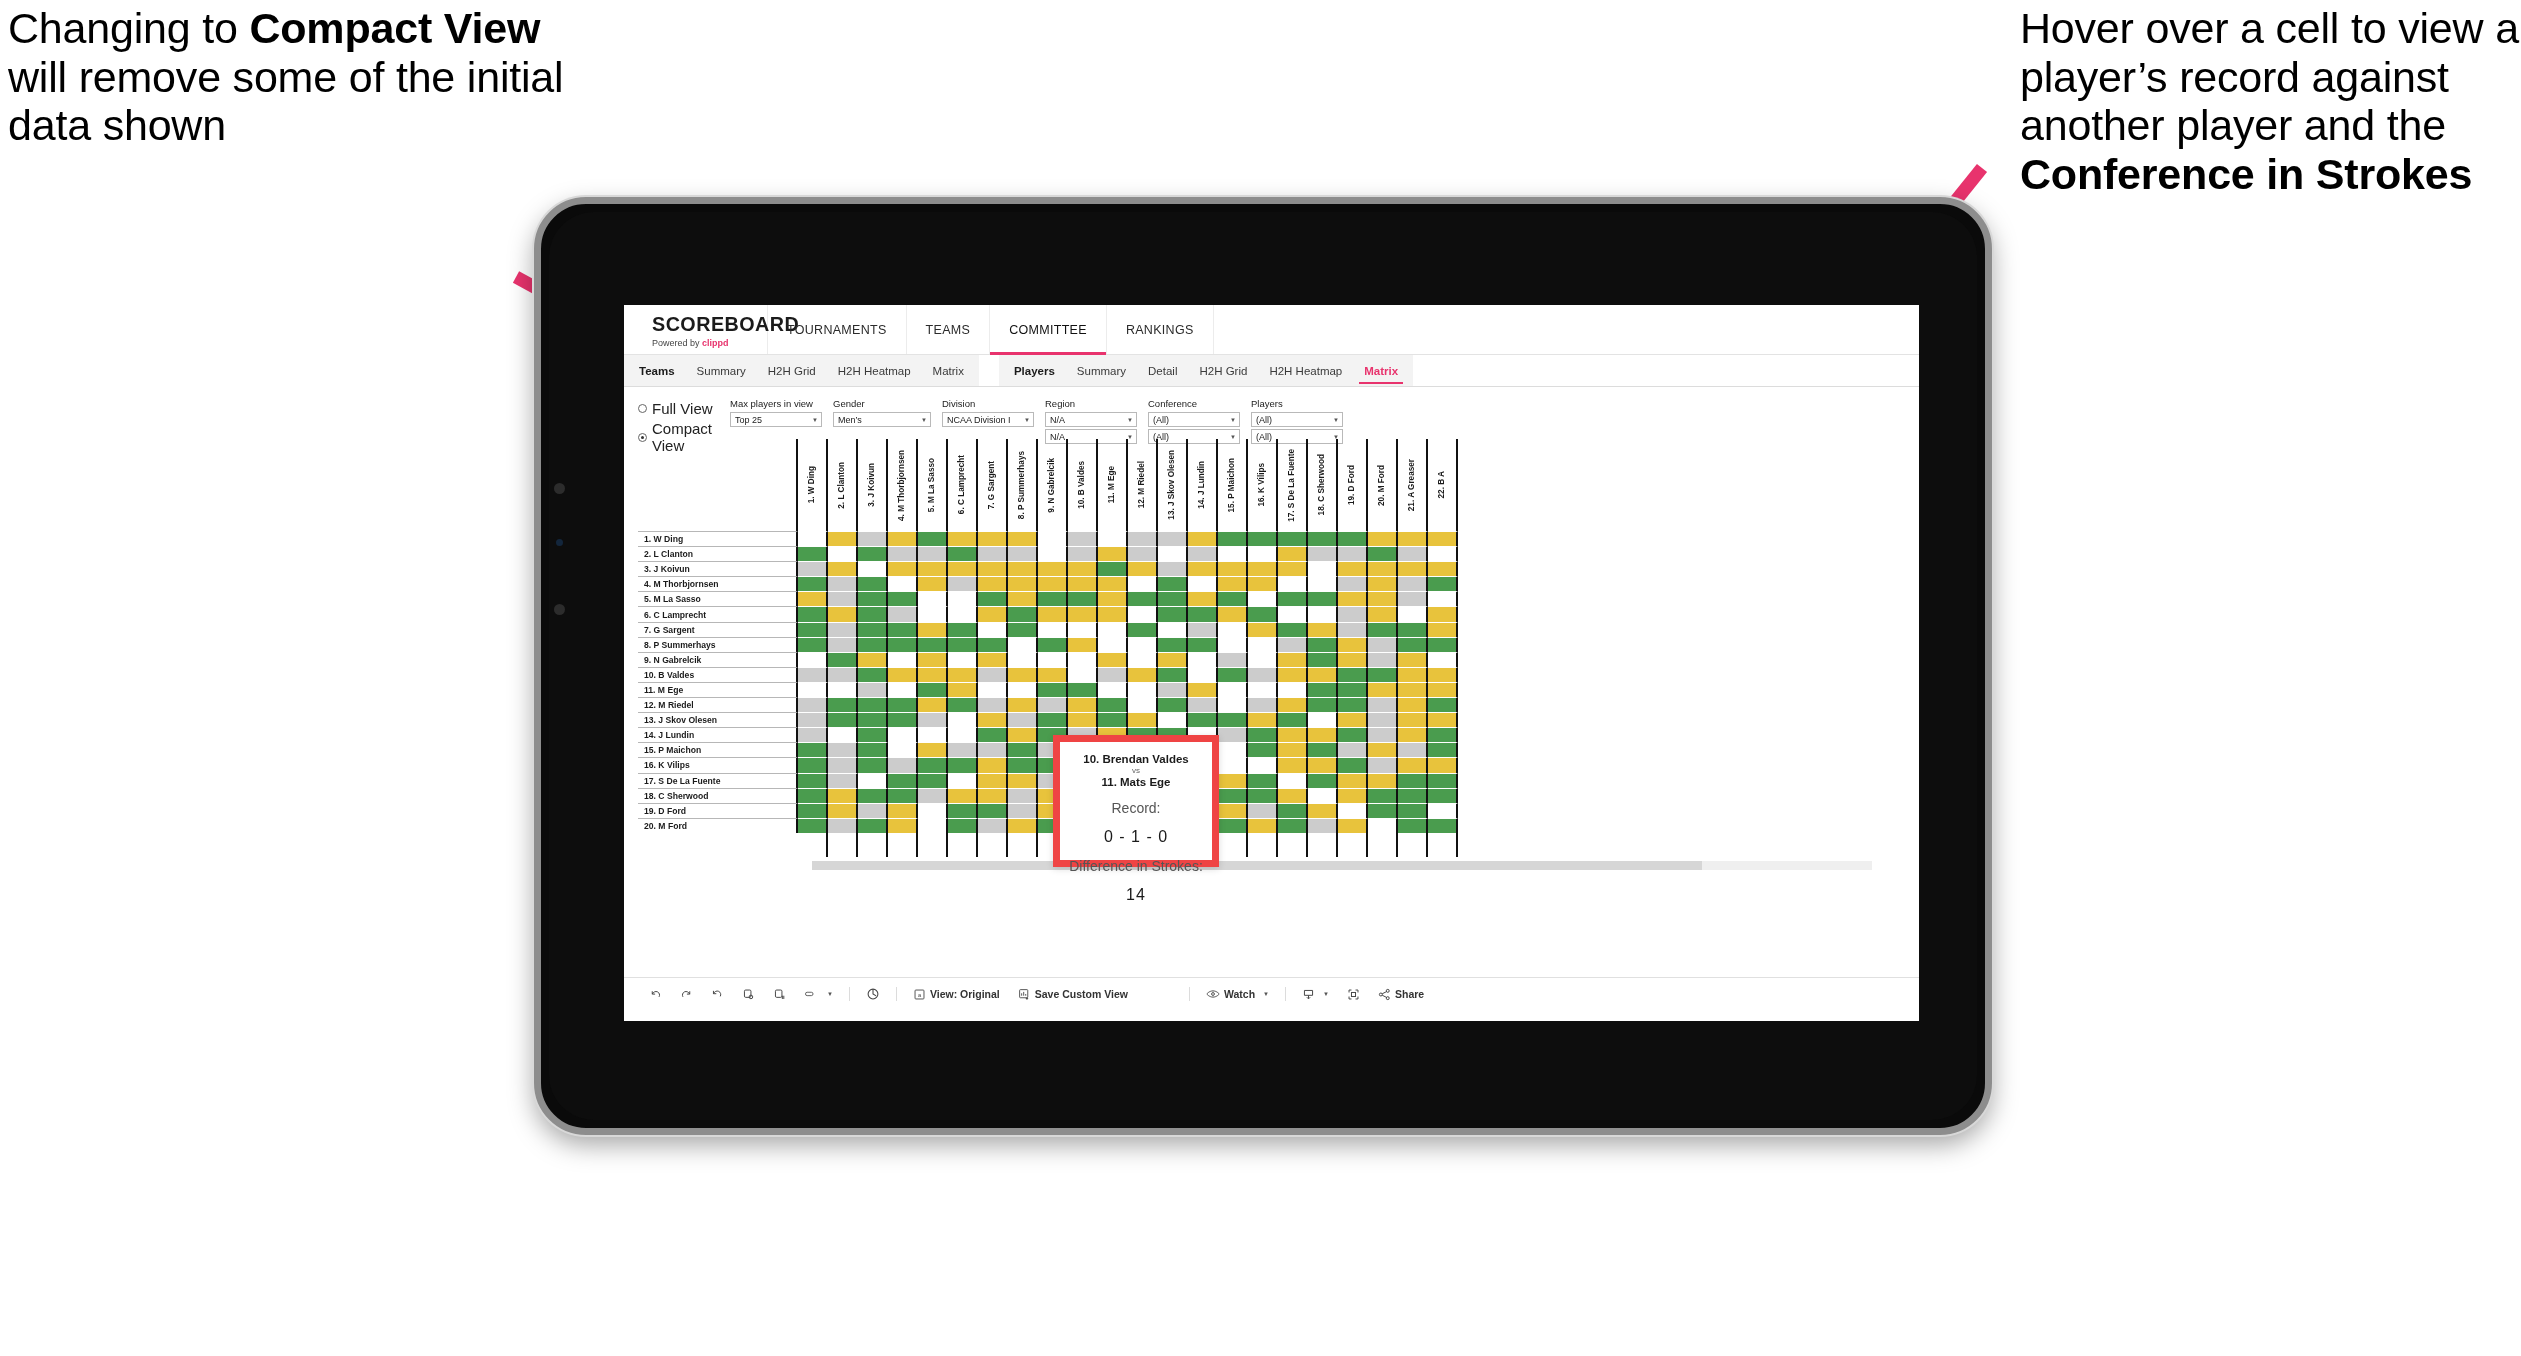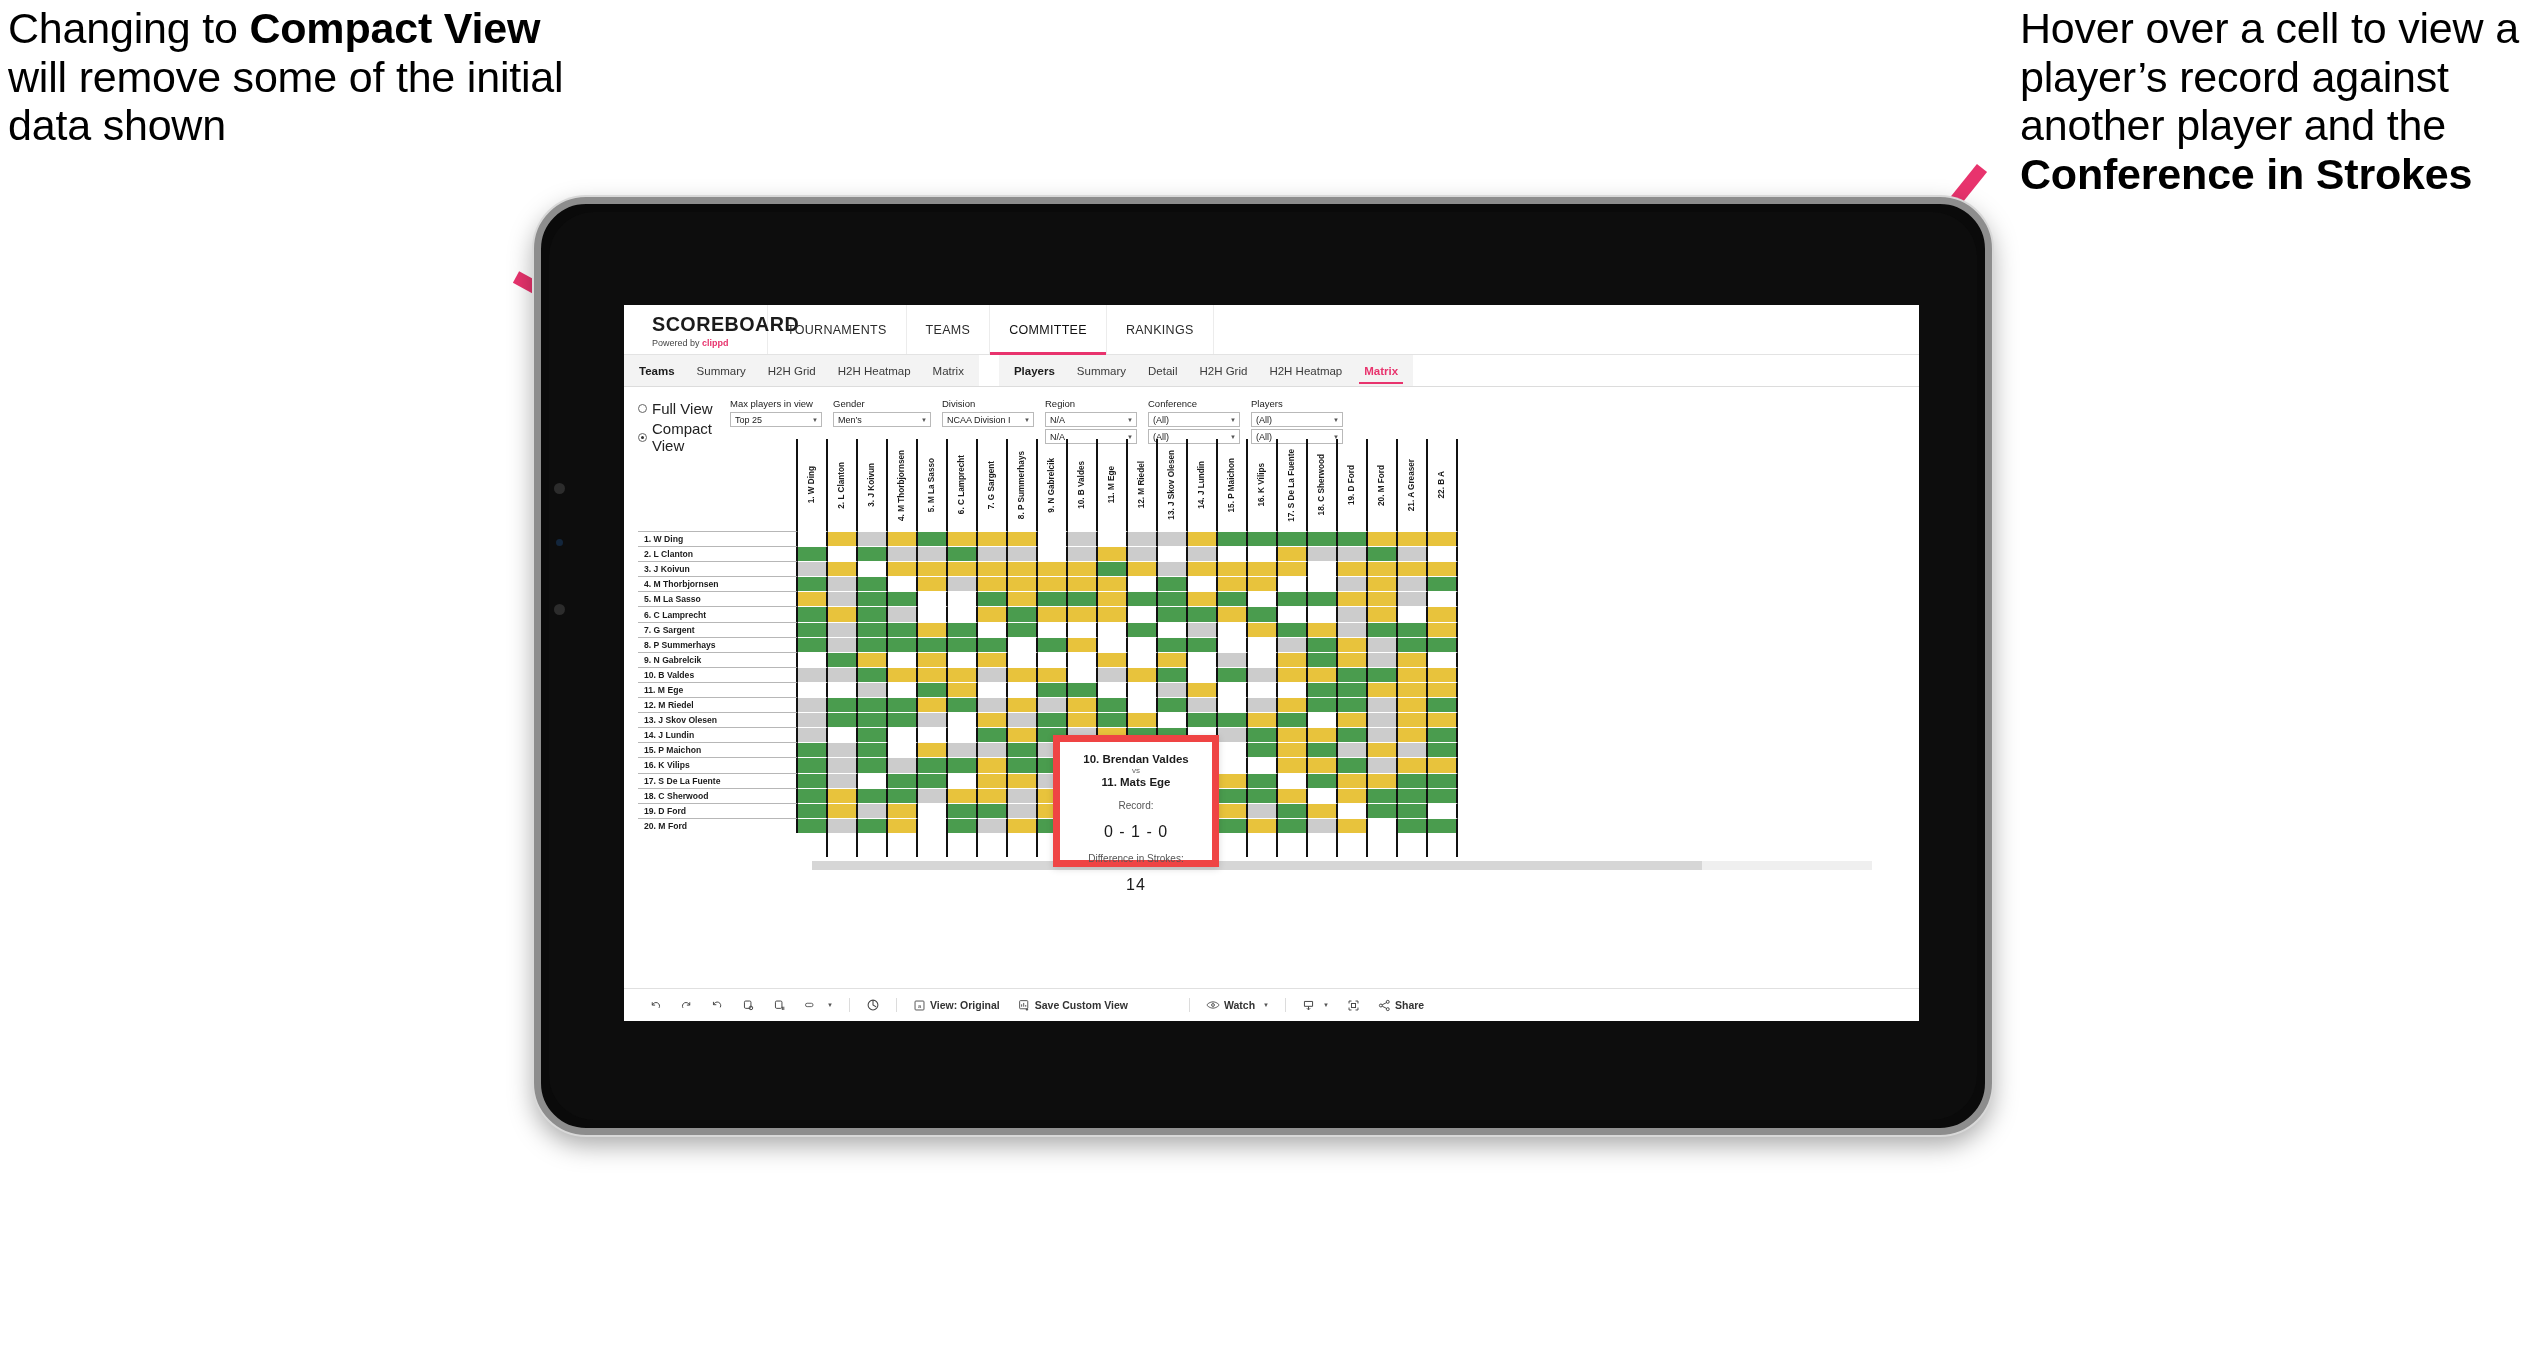--- a/index.html
+++ b/index.html
@@ -156,26 +156,26 @@
 
   
   #tooltip {
     position:absolute; left: 415px; top: 296px; width: 166px; height: 132px;
     background:#fff; border:7px solid #ef4444;
     box-shadow: 0 2px 7px rgba(0,0,0,.14);
     text-align:center; padding-top: 11px; z-index: 40;
   }
   #tooltip .tname { font-size:11.5px; font-weight:700; color:#1b1b1b; }
   #tooltip .vs { font-size:8px; color:#666; margin: 1px 0 1px; }
-  #tooltip .tlabel { font-size:10px; color:#555; margin-top: 12px; }
+  #tooltip .tlabel { font-size:14px; color:#555; margin-top: 12px; }
   #tooltip .tval { font-size:16px; font-weight:400; color:#1b1b1b; margin-top:12px; letter-spacing:1px; }
 
   
   #toolbar {
-    position:absolute; left:0; bottom:0; width:1295px; height: 33px;
+    position:absolute; left:0; bottom:11px; width:1295px; height: 33px;
     border-top:1px solid #e0e0e0; background:#fff;
     display:flex; align-items:center; padding-left:16px; gap:0px;
     font-size:10.5px; color:#333;
   }
   .tb { display:flex; align-items:center; gap:4px; padding: 0 9px; cursor:pointer; color:#3a3a3a; }
   .tb svg { display:block; }
   .tb-sep { width:1px; height:14px; background:#dcdcdc; margin: 0 7px; }
   .tb-label { font-size:10.5px; font-weight:600; color:#333; white-space:nowrap; }
 </style>
 </head>

